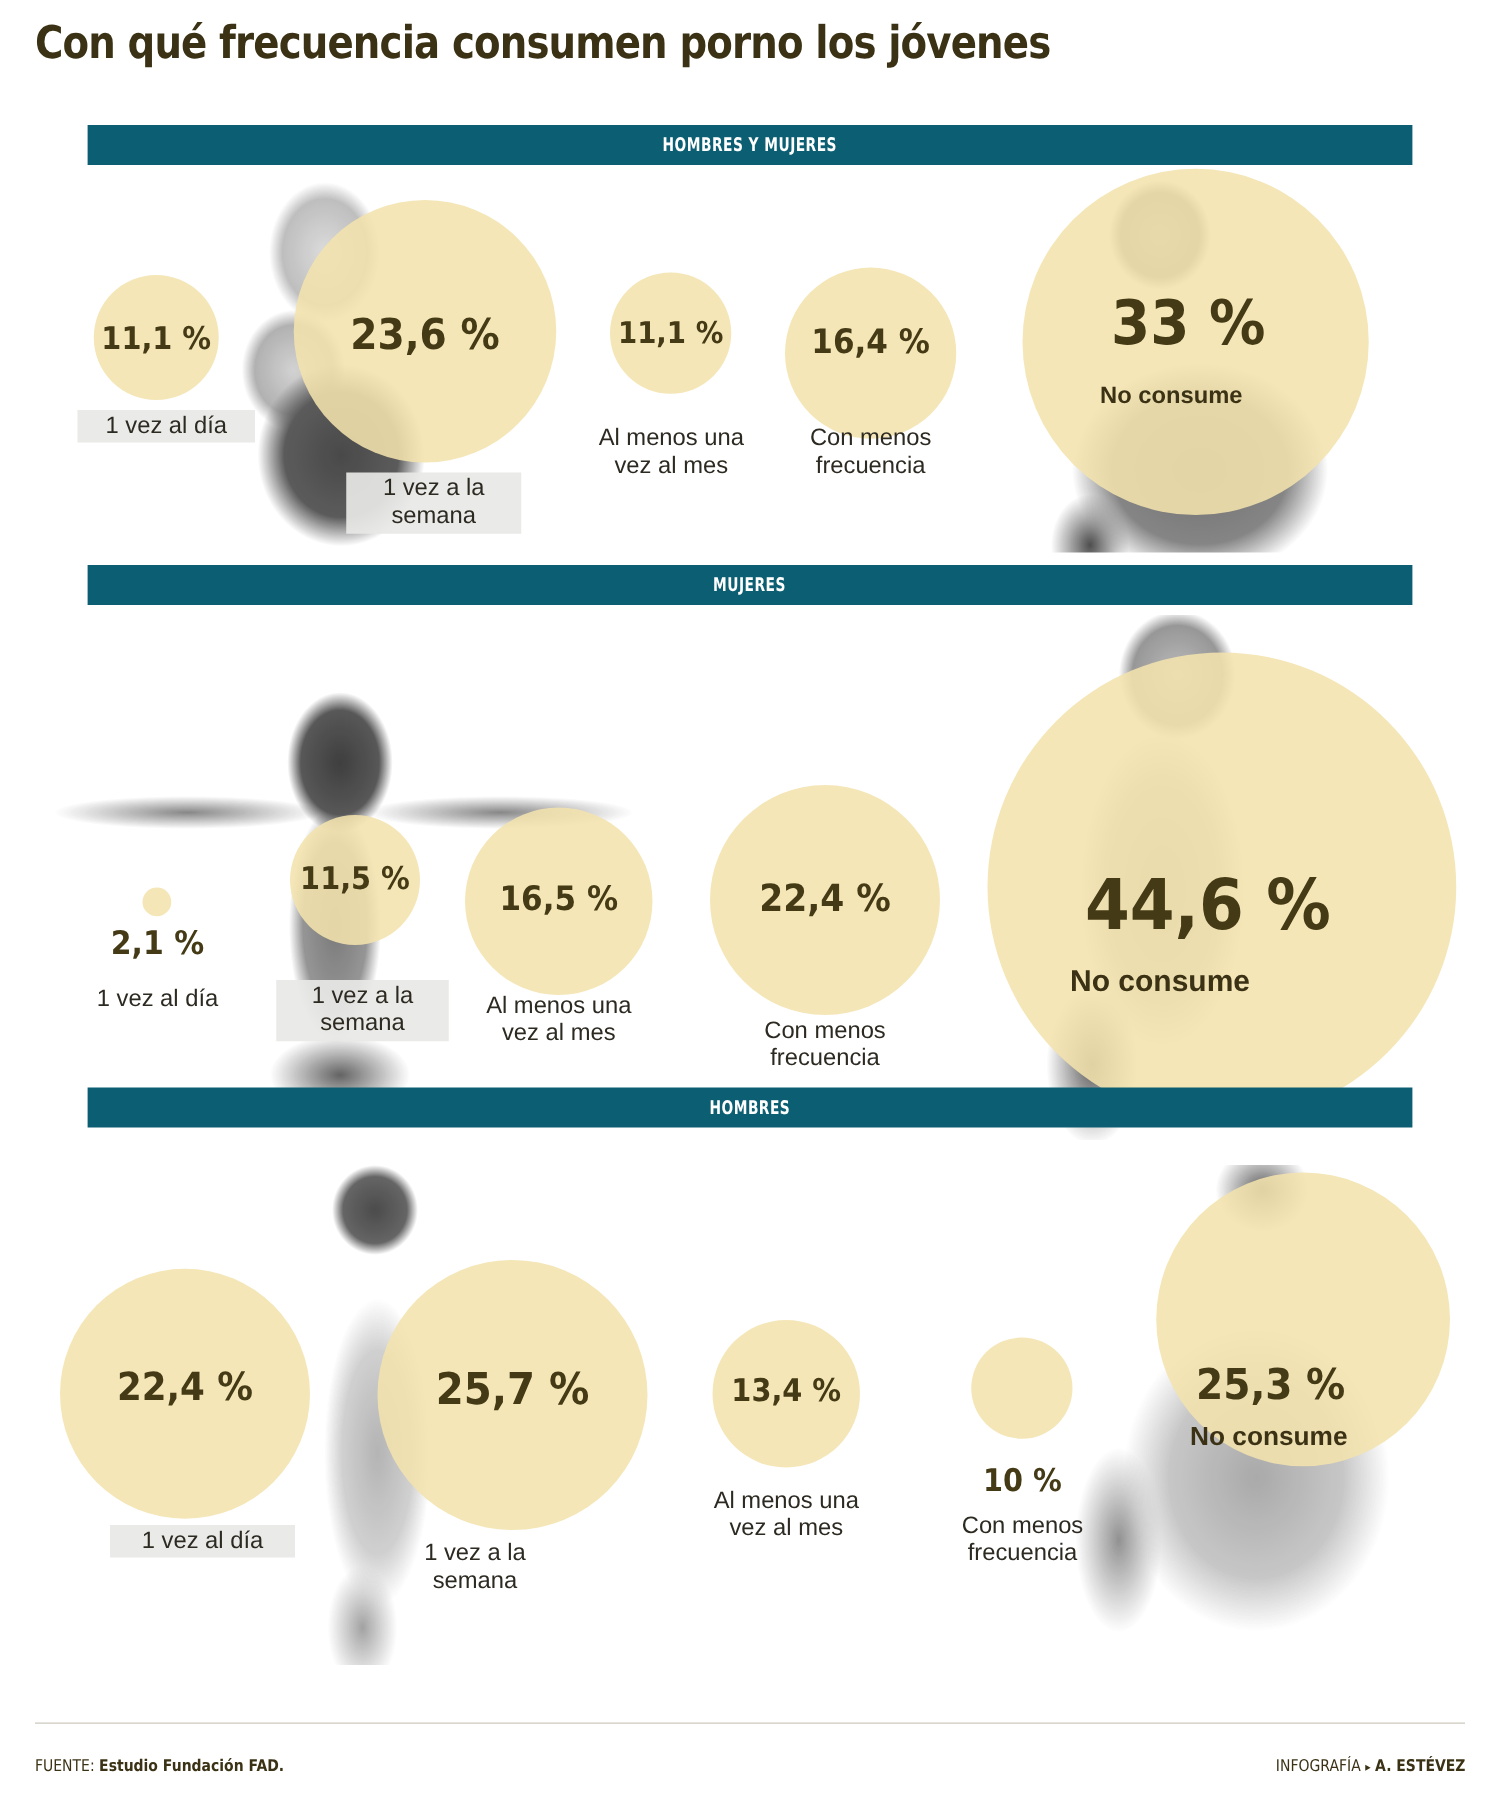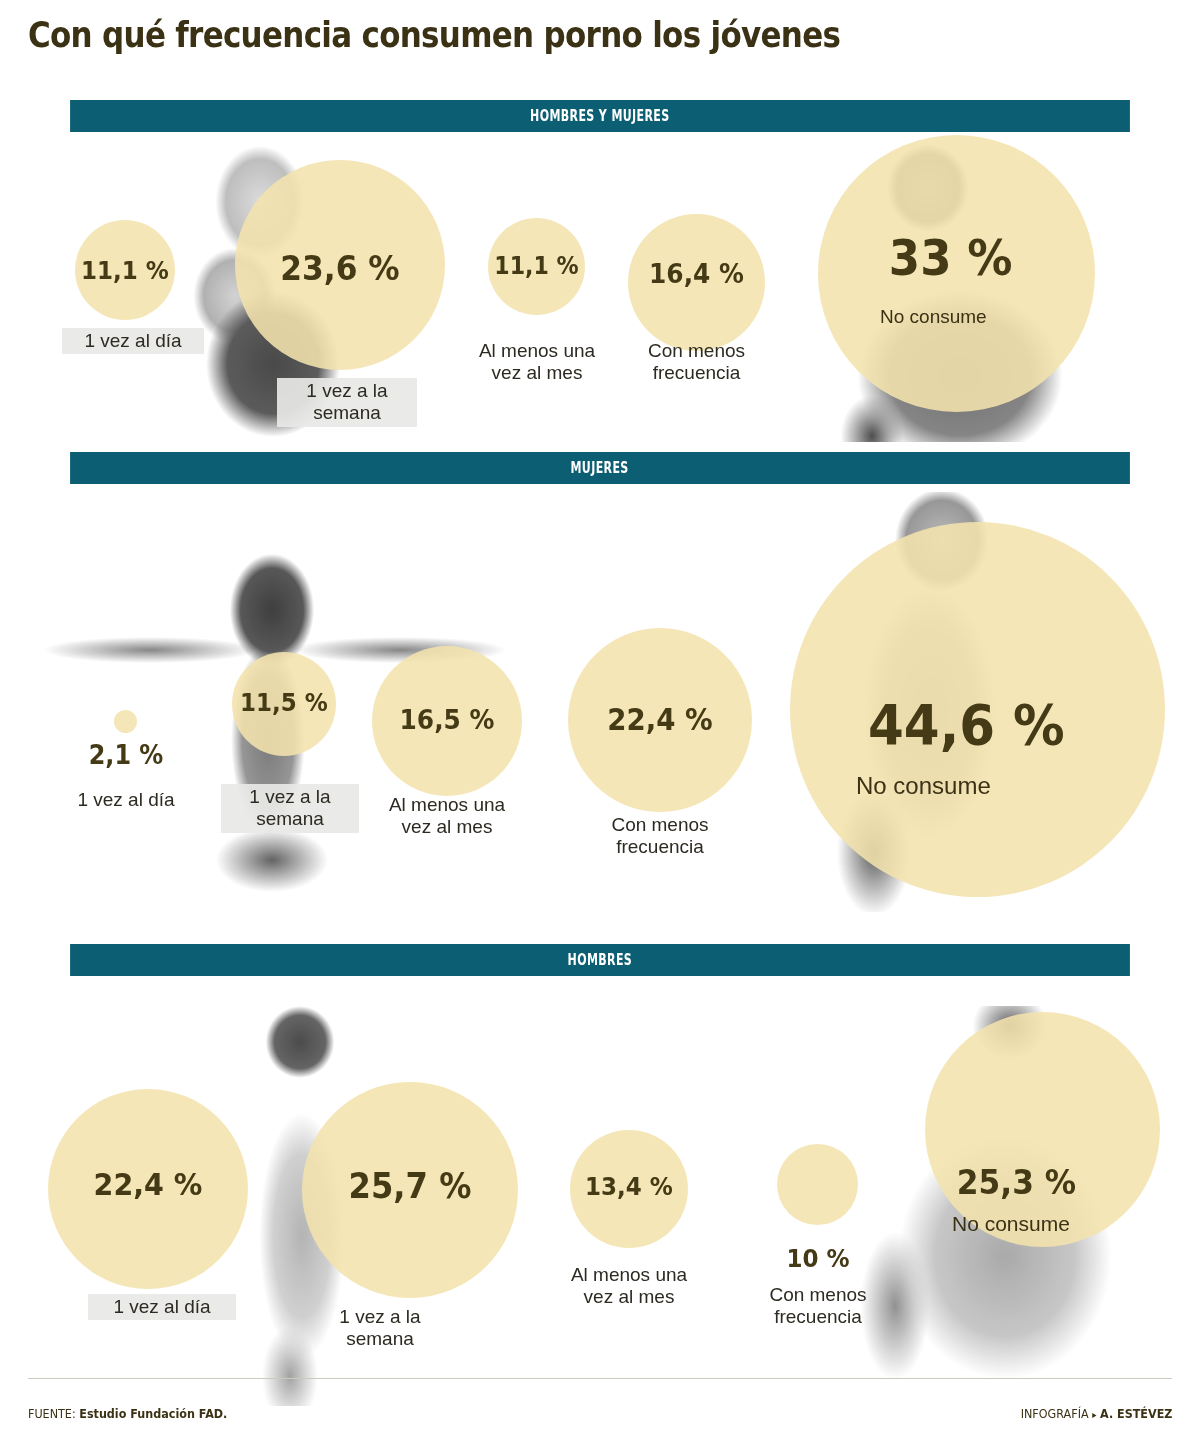--- a/index.html
+++ b/index.html
@@ -78,20 +78,21 @@
     transform: scaleX(0.92);
     transform-origin: center center;
   }
   .bubble-sub {
     position: absolute;
     font-family: "Liberation Sans", sans-serif;
     font-size: 19px;
     color: #3b3215;
     white-space: nowrap;
     text-align: center;
+    font-weight: bold;
   }
   .bubble-label {
     position: absolute;
     font-family: "Liberation Sans", sans-serif;
     font-size: 19px;
     line-height: 1.18;
     color: #2d2a22;
     text-align: center;
     white-space: pre-line;
   }
@@ -216,21 +217,21 @@
   <div class="bubble" style="left:568px;top:176px;width:184px;height:184px;"></div>
   <div class="bubble-value" style="left:568px;top:250px;width:184px;text-align:center;font-size:30px;">22,4 %</div>
   <div class="bubble-label" style="left:590px;top:362px;width:140px;">Con menos
 frecuencia</div>
 
   <div class="bubble" style="left:790px;top:70px;width:375px;height:375px;"></div>
   <div class="bubble-value" style="left:856px;top:240px;width:300px;text-align:left;font-size:56px;">44,6 %</div>
   <div class="bubble-sub" style="left:856px;top:320px;width:300px;text-align:left;font-size:24px;">No consume</div>
 </div>
 
-<div class="section" style="top:944px;height:460px;">
+<div class="section" style="top:870px;height:460px;">
 
   <div class="banner" style="top:0px;">
     <span>HOMBRES</span>
   </div>
 
   <div class="photo" style="left:210px;top:62px;width:200px;height:400px;
               background-image:
                 radial-gradient(ellipse 44px 46px at 90px 36px, #3d3d3d 0%, #585858 58%, rgba(255,255,255,0) 78%),
                 radial-gradient(ellipse 52px 150px at 92px 230px, #b0aeac 0%, #cfcccb 55%, rgba(255,255,255,0) 82%),
                 radial-gradient(ellipse 34px 60px at 80px 370px, #9d9a98 0%, rgba(255,255,255,0) 82%);"></div>

